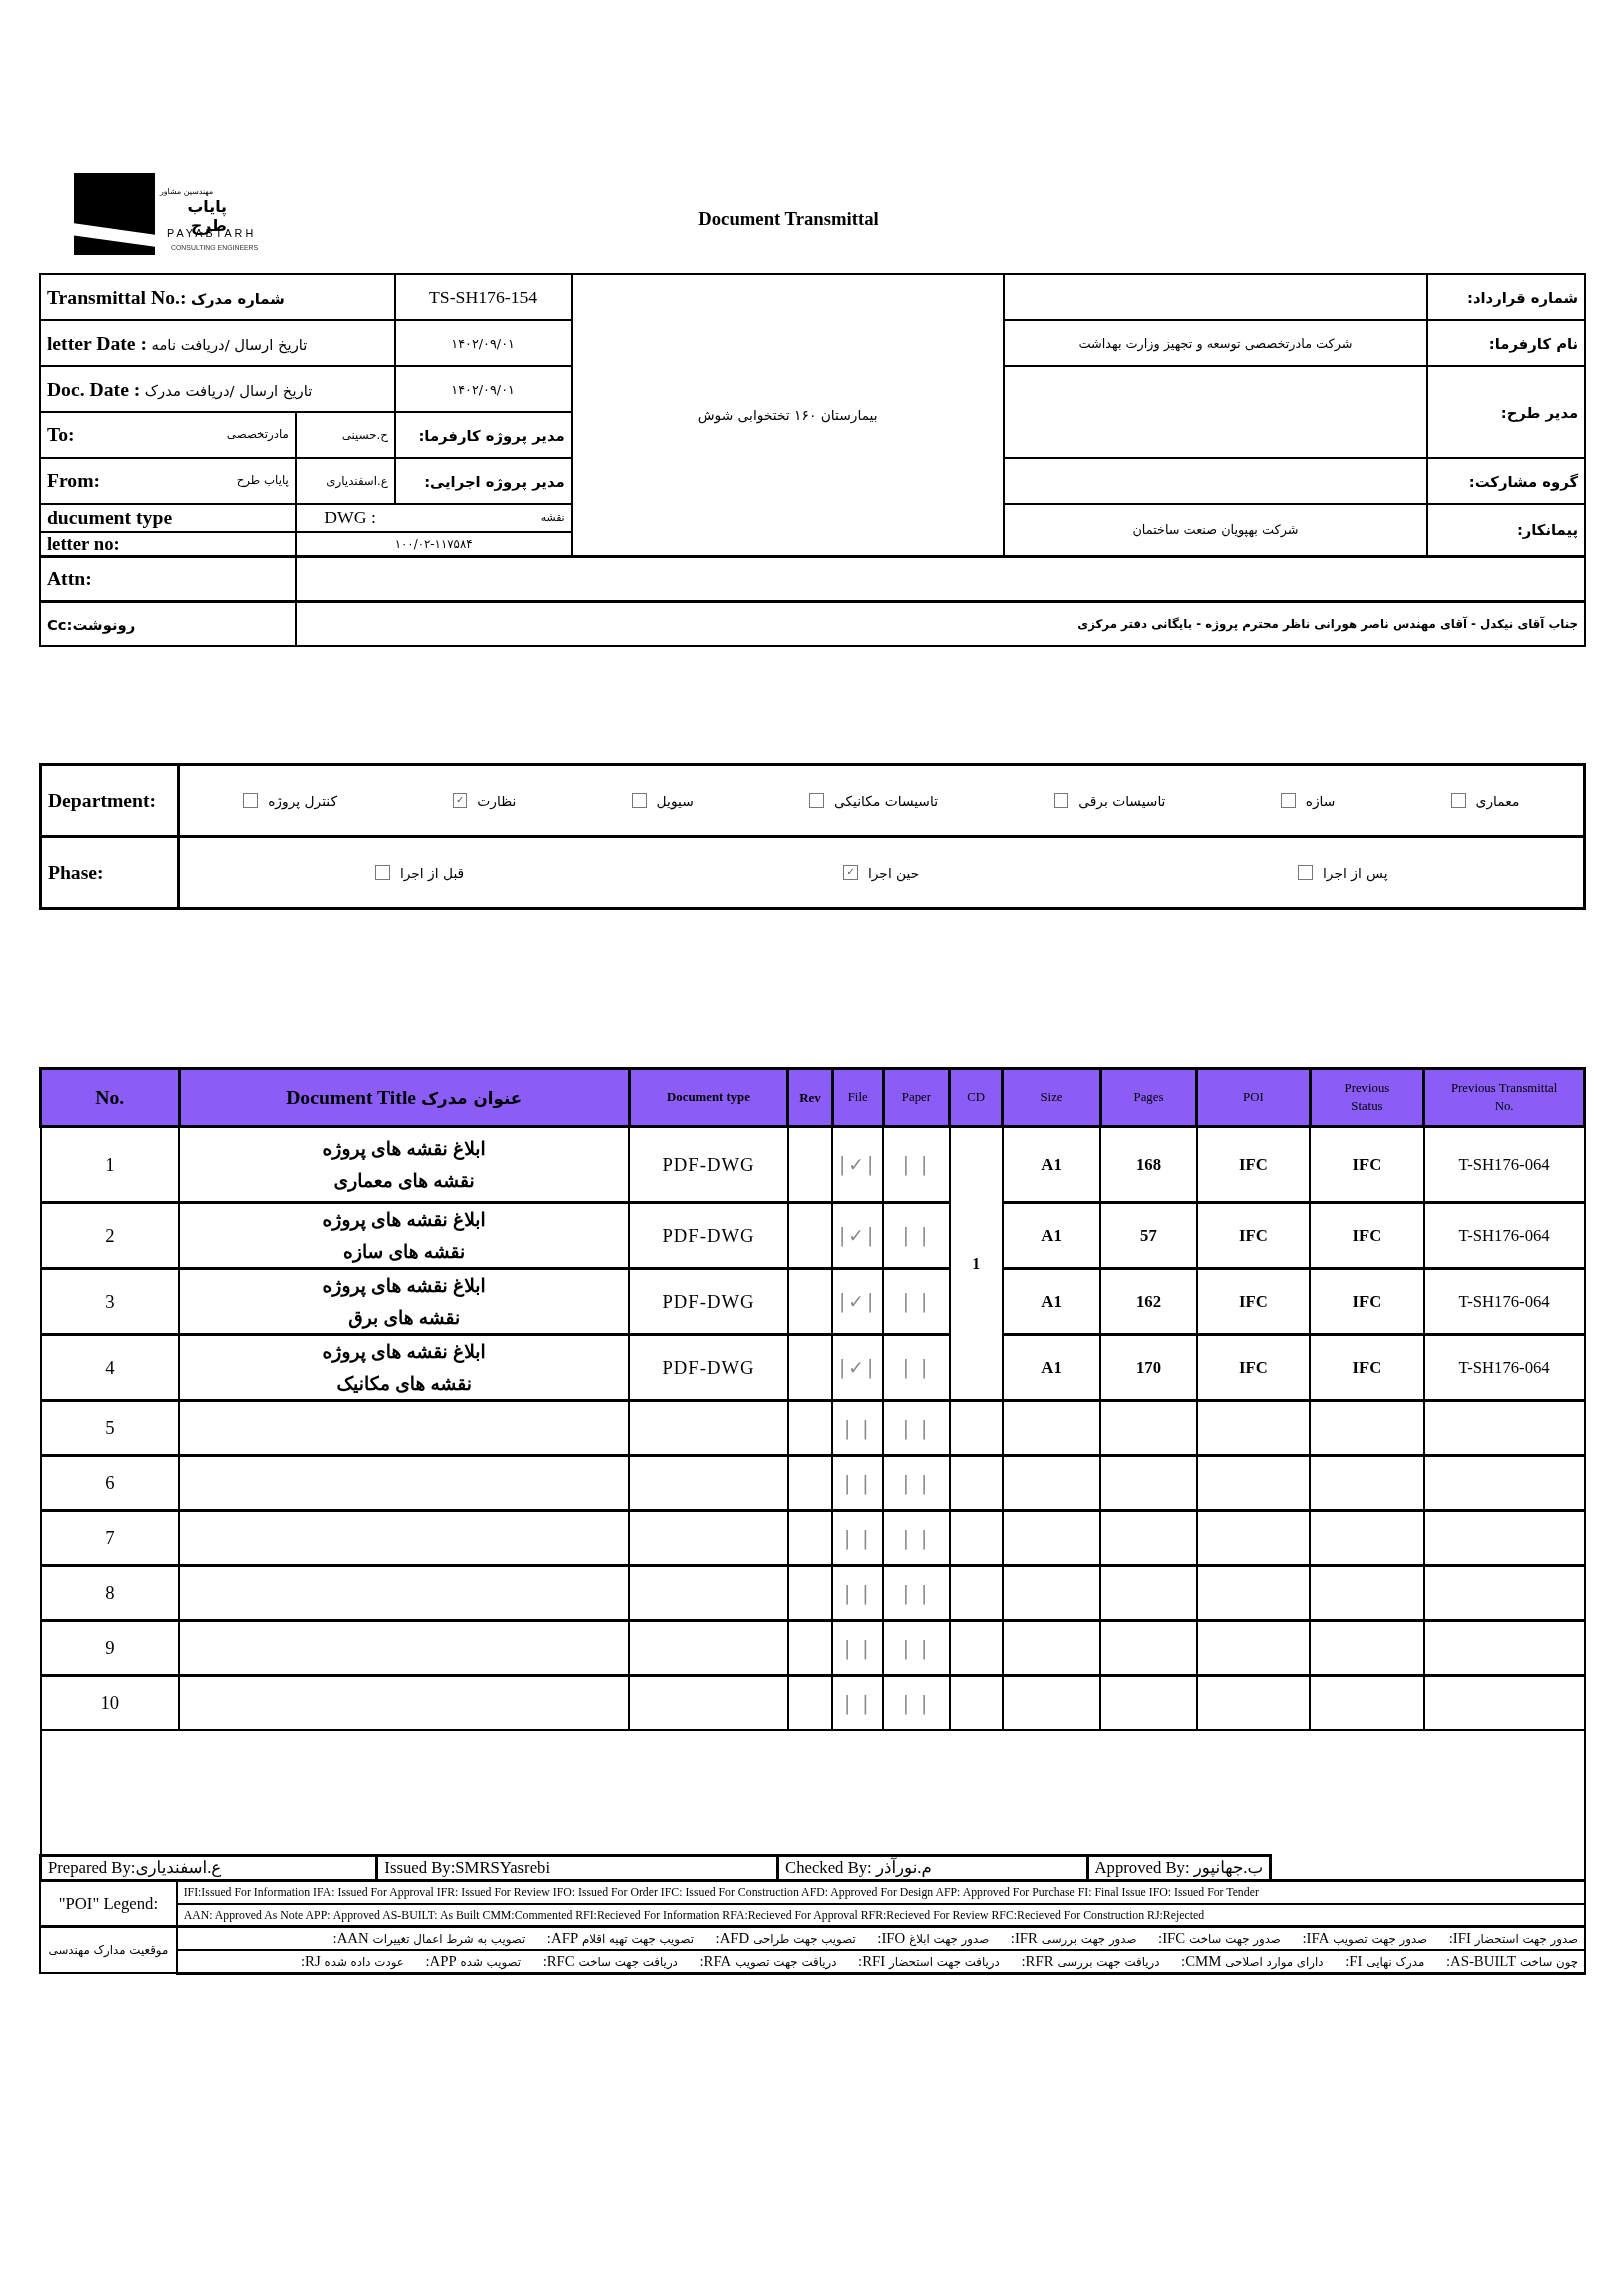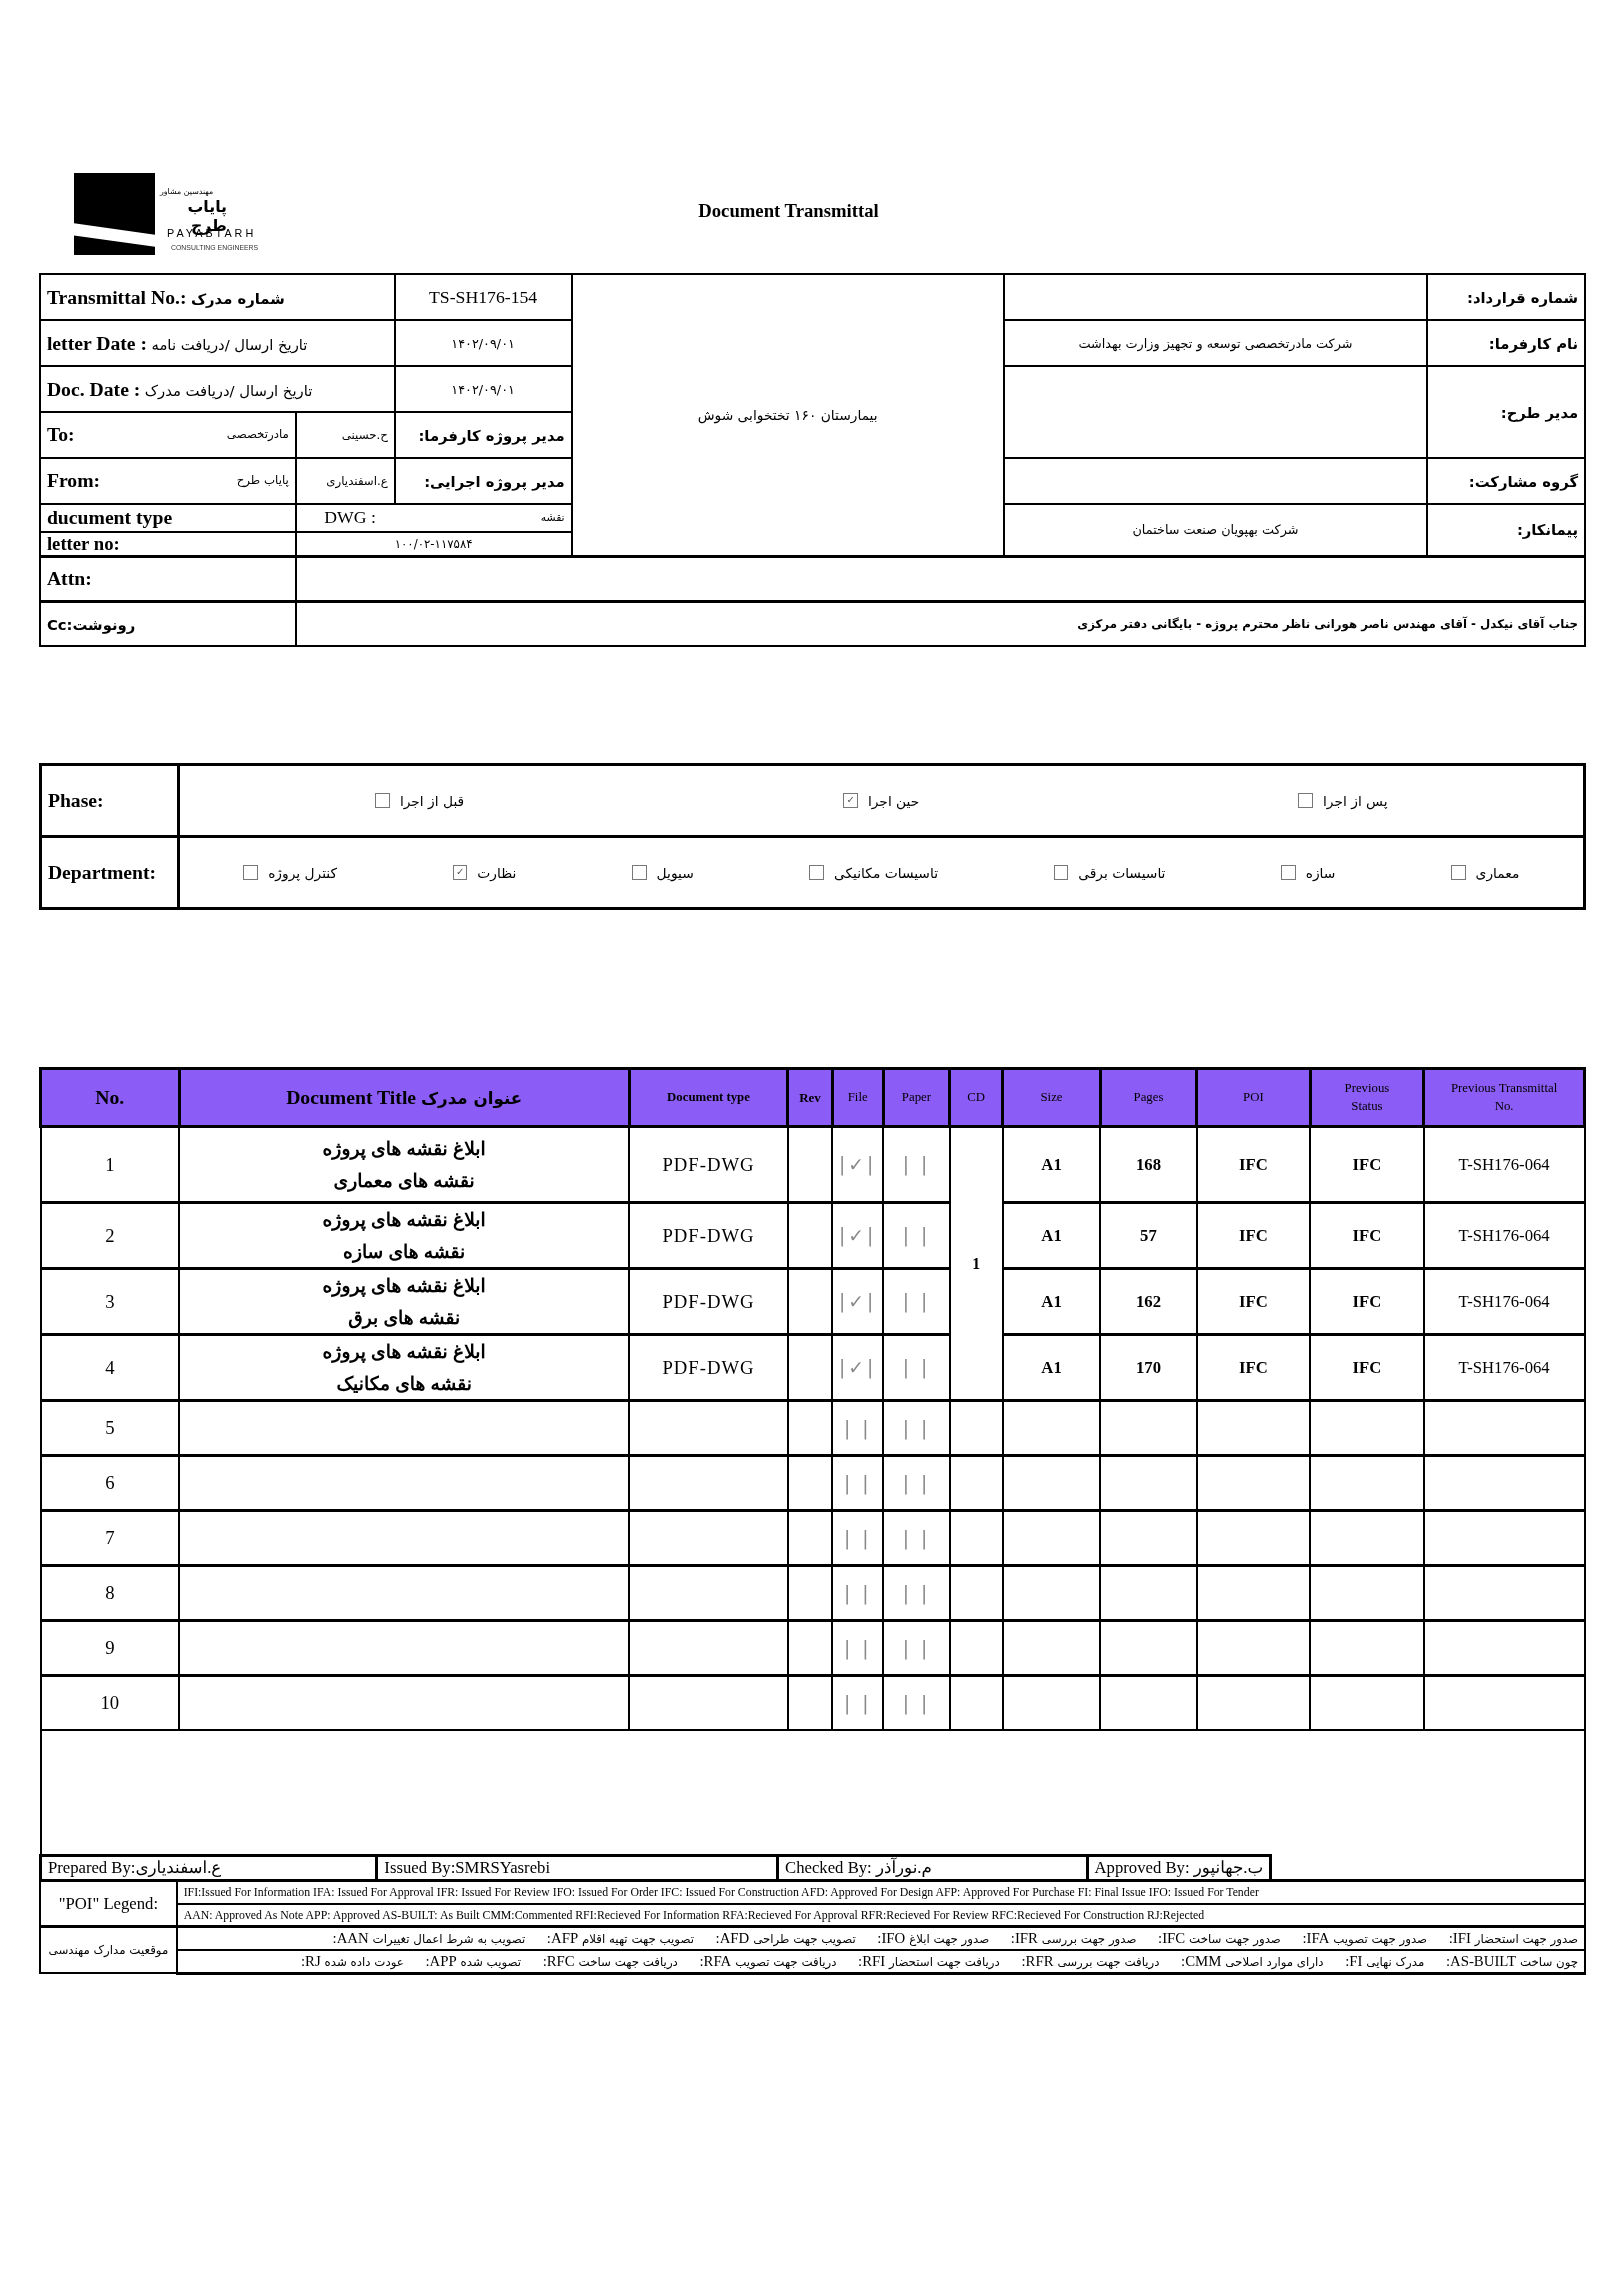--- a/index.html
+++ b/index.html
@@ -4,21 +4,21 @@
 <style>
   html, body { margin:0; padding:0; background:#ffffff; }
   body { width:1621px; height:2280px; position:relative; font-family:"Liberation Serif", serif; color:#000; overflow:hidden; }
   .abs { position:absolute; }
   .logo-box { left:74px; top:173px; width:81px; width:81px; height:82px; background:#000; overflow:hidden; }
   .logo-stripe { position:absolute; left:-9.9px; top:49px; width:99px; height:11.8px; background:#fff; transform:rotate(8deg); transform-origin:left center; border-radius:0 3.9px 3.9px 0; }
   .logo-fa-small { left:160px; top:187px; font-family:"DejaVu Sans", sans-serif; font-size:7.9px; direction:rtl; width:118px; text-align:left; }
   .logo-fa { left:158px; top:197px; font-family:"DejaVu Sans", sans-serif; font-size:15.8px; font-weight:bold; direction:rtl; width:69px; text-align:right; }
   .logo-en { left:167px; top:227px; font-family:Liberation Sans, sans-serif; font-size:10.8px; letter-spacing:3px; }
   .logo-sub { left:171px; top:244px; font-family:"Liberation Sans", sans-serif; font-size:6.9px; color:#333; }
-  .doc-title { left:680px; top:200px; width:217px; text-align:center; font-weight:bold; font-size:18.7px; }
+  .doc-title { left:680px; top:208px; width:217px; text-align:center; font-weight:bold; font-size:18.7px; }
 
   table { border-collapse:collapse; position:absolute; }
   td, th { border:2px solid #000; padding:0 5.9px; vertical-align:middle; }
   .fa { font-family:"DejaVu Sans", sans-serif; direction:rtl; }
 
   
   #hdr { left:39px; top:273px; width:1547px; }
   #hdr td { font-size:17.7px; }
   #hdr .lbl-en { font-weight:bold; font-size:19.7px; white-space:nowrap; }
   #hdr .lbl-fa { font-family:"DejaVu Sans", sans-serif; font-weight:bold; font-size:14.8px; direction:rtl; }
@@ -143,69 +143,69 @@
   <tr style="height:45px">
     <td class="lbl-en" style="border-top-width:3px"><span class="fa" style="font-size:14.8px">Cc:رونوشت</span></td>
     <td colspan="5" class="fa" style="border-top-width:3px;font-size:11.8px;font-weight:bold;text-align:right">جناب آقای نیکدل - آقای مهندس ناصر هورانی ناظر محترم پروژه - بایگانی دفتر مرکزی</td>
   </tr>
 </tbody>
   </table>
 
 <table id="dept">
   <tbody>
       <tr>
+    <td class="lbl">Department:</td>
+    <td>
+      <div class="opts" id="dept-opts">
+            <div class="opt">
+              <span class="cb"></span>
+              <span>معماری</span>
+            </div>
+            <div class="opt">
+              <span class="cb"></span>
+              <span>سازه</span>
+            </div>
+            <div class="opt">
+              <span class="cb"></span>
+              <span>تاسیسات برقی</span>
+            </div>
+            <div class="opt">
+              <span class="cb"></span>
+              <span>تاسیسات مکانیکی</span>
+            </div>
+            <div class="opt">
+              <span class="cb"></span>
+              <span>سیویل</span>
+            </div>
+            <div class="opt">
+              <span class="cb">✓</span>
+              <span>نظارت</span>
+            </div>
+            <div class="opt">
+              <span class="cb"></span>
+              <span>کنترل پروژه</span>
+            </div>
+          </div>
+    </td>
+  </tr>
+  <tr>
     <td class="lbl">Phase:</td>
     <td>
       <div class="opts" id="phase-opts">
             <div class="opt">
               <span class="cb"></span>
               <span>پس از اجرا</span>
             </div>
             <div class="opt">
               <span class="cb">✓</span>
               <span>حین اجرا</span>
             </div>
             <div class="opt">
               <span class="cb"></span>
               <span>قبل از اجرا</span>
-            </div>
-          </div>
-    </td>
-  </tr>
-  <tr>
-    <td class="lbl">Department:</td>
-    <td>
-      <div class="opts" id="dept-opts">
-            <div class="opt">
-              <span class="cb"></span>
-              <span>معماری</span>
-            </div>
-            <div class="opt">
-              <span class="cb"></span>
-              <span>سازه</span>
-            </div>
-            <div class="opt">
-              <span class="cb"></span>
-              <span>تاسیسات برقی</span>
-            </div>
-            <div class="opt">
-              <span class="cb"></span>
-              <span>تاسیسات مکانیکی</span>
-            </div>
-            <div class="opt">
-              <span class="cb"></span>
-              <span>سیویل</span>
-            </div>
-            <div class="opt">
-              <span class="cb">✓</span>
-              <span>نظارت</span>
-            </div>
-            <div class="opt">
-              <span class="cb"></span>
-              <span>کنترل پروژه</span>
             </div>
           </div>
     </td>
   </tr>
 </tbody>
   </table>
 
 <table id="main">
   <colgroup>
     <col style="width:138px">

